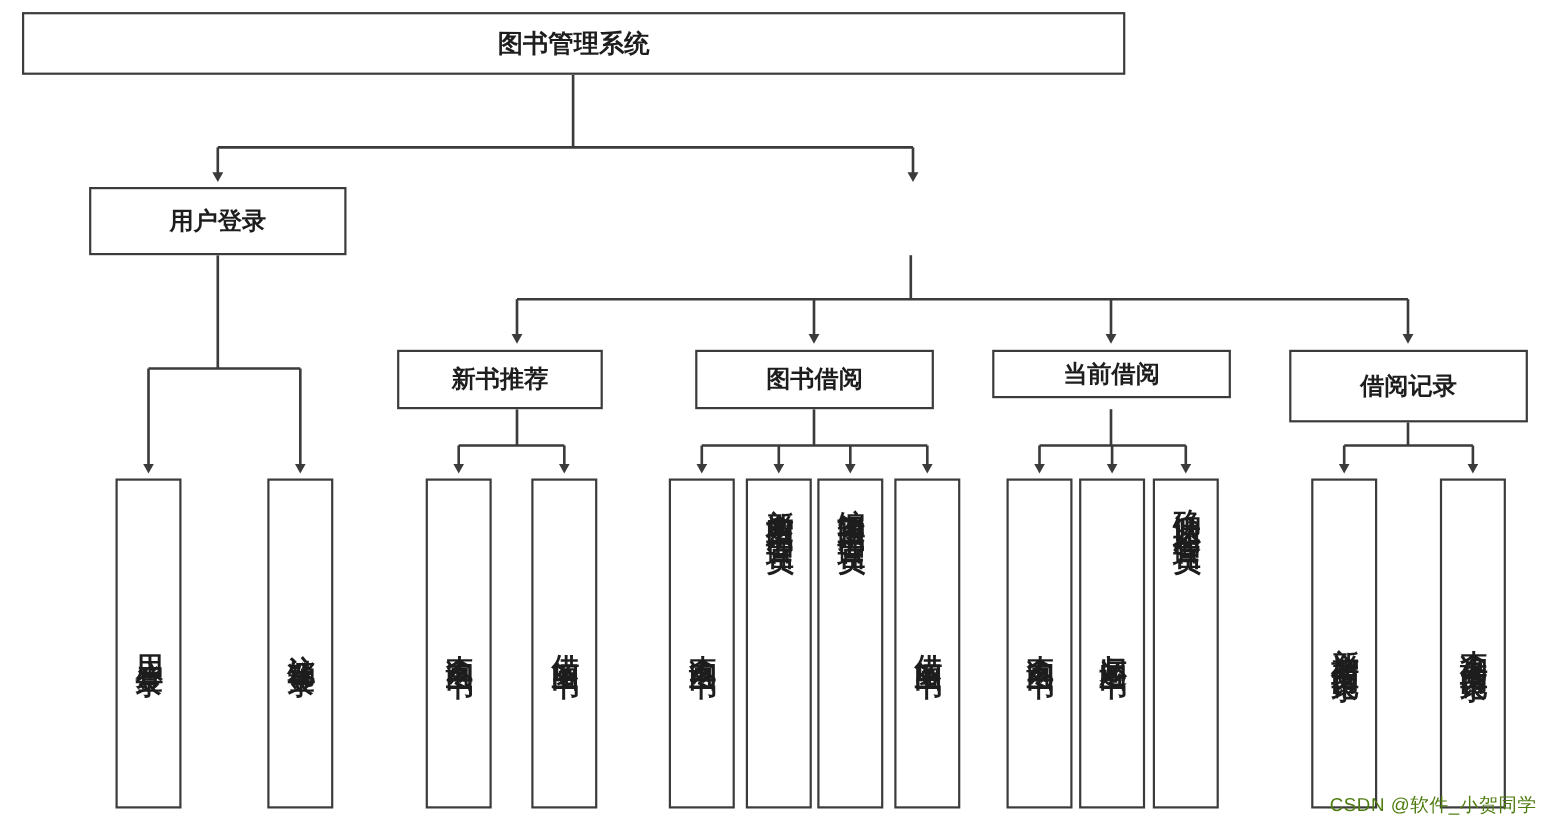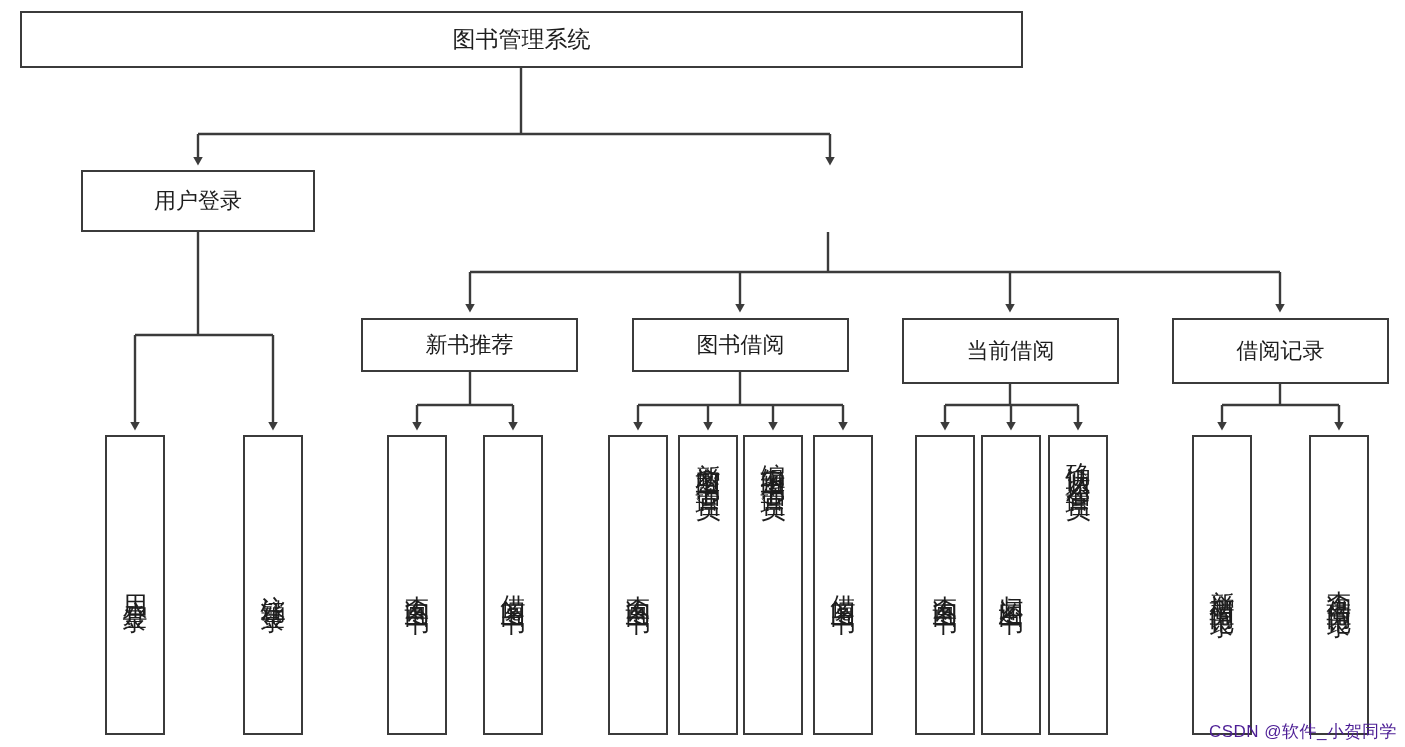--- a/index.html
+++ b/index.html
@@ -22,20 +22,21 @@
     border:2px solid #3b3b3b;
     display:flex;
     align-items:center;
     justify-content:center;
     color:#1d1d1d;
   }
   .node .lbl{
     display:block;
     white-space:nowrap;
     line-height:1.18;
+    font-weight:bold;
   }
 
   
   .h-node .lbl{font-size:22px;}
   .root .lbl{font-size:23px;}
 
   
   .v-node{
     align-items:flex-start;
     padding-top:6px;
@@ -47,21 +48,21 @@
     font-size:25px;
     letter-spacing:5px;
     line-height:1;
     white-space:nowrap;
   }
 
   .watermark{
     position:absolute;
     right:8px;bottom:4px;
     font-size:17px;
-    color:#4c1d95;
+    color:#4d7c0f;
     letter-spacing:.5px;
     white-space:nowrap;
     pointer-events:none;
   }
 </style>
 </head>
 <body>
 
 <div id="stage">
 
@@ -116,27 +117,27 @@
   </svg>
 
   <div class="node h-node root" style="left:20px;top:11px;width:1003px;height:57px;">
     <span class="lbl">图书管理系统</span>
   </div>
 
   <div class="node h-node" style="left:81px;top:170px;width:234px;height:62px;">
     <span class="lbl">用户登录</span>
   </div>
 
-  <div class="node h-node" style="left:361px;top:318px;width:217px;height:54px;">
+  <div class="node h-node" style="left:361px;top:318px;width:187px;height:54px;">
     <span class="lbl">新书推荐</span>
   </div>
   <div class="node h-node" style="left:632px;top:318px;width:217px;height:54px;">
     <span class="lbl">图书借阅</span>
   </div>
-  <div class="node h-node" style="left:902px;top:318px;width:217px;height:66px;">
+  <div class="node h-node" style="left:902px;top:318px;width:217px;height:44px;">
     <span class="lbl">当前借阅</span>
   </div>
   <div class="node h-node" style="left:1172px;top:318px;width:217px;height:66px;">
     <span class="lbl">借阅记录</span>
   </div>
 
   <div class="node v-node mid" style="left:105px;top:435px;width:60px;height:300px;">
     <span class="lbl">用户登录</span>
   </div>
   <div class="node v-node mid" style="left:243px;top:435px;width:60px;height:300px;">

